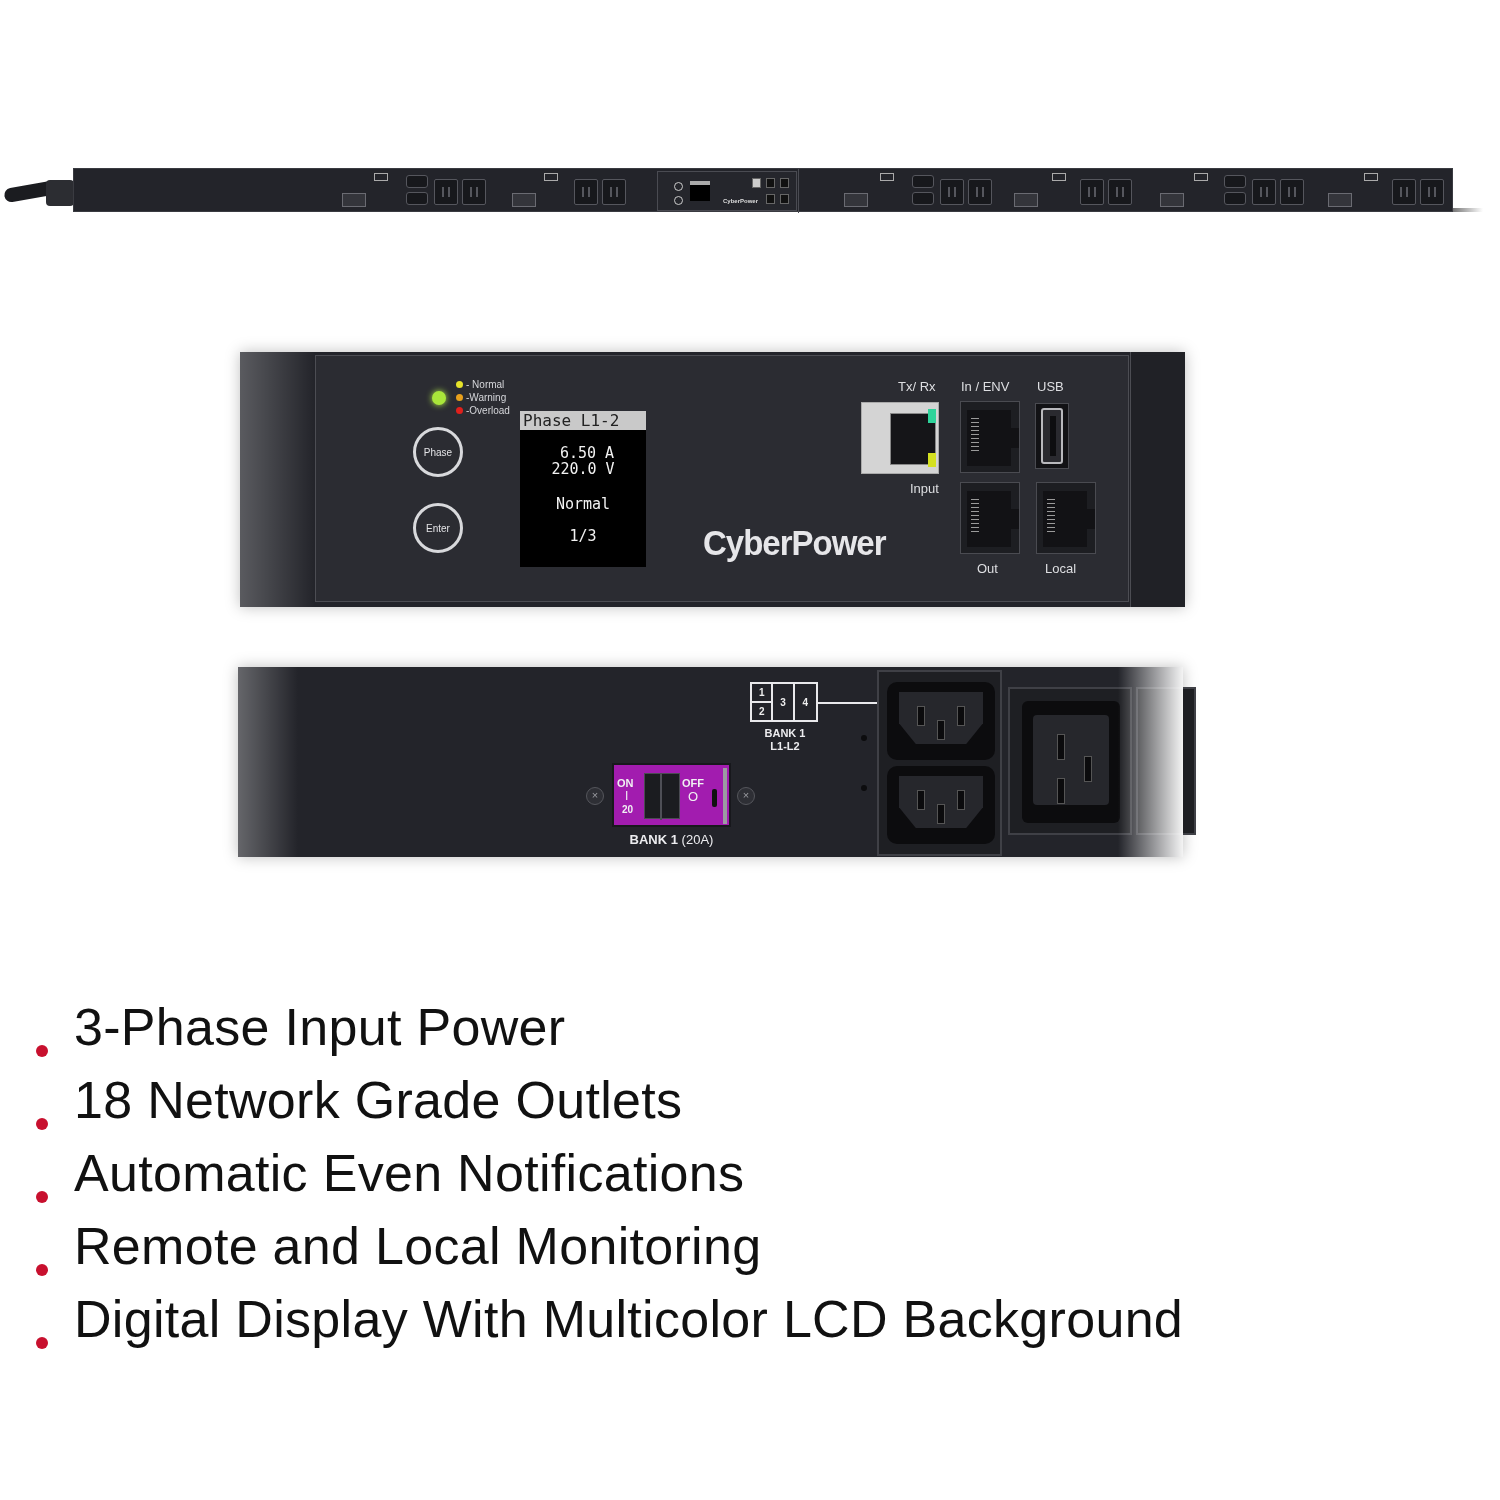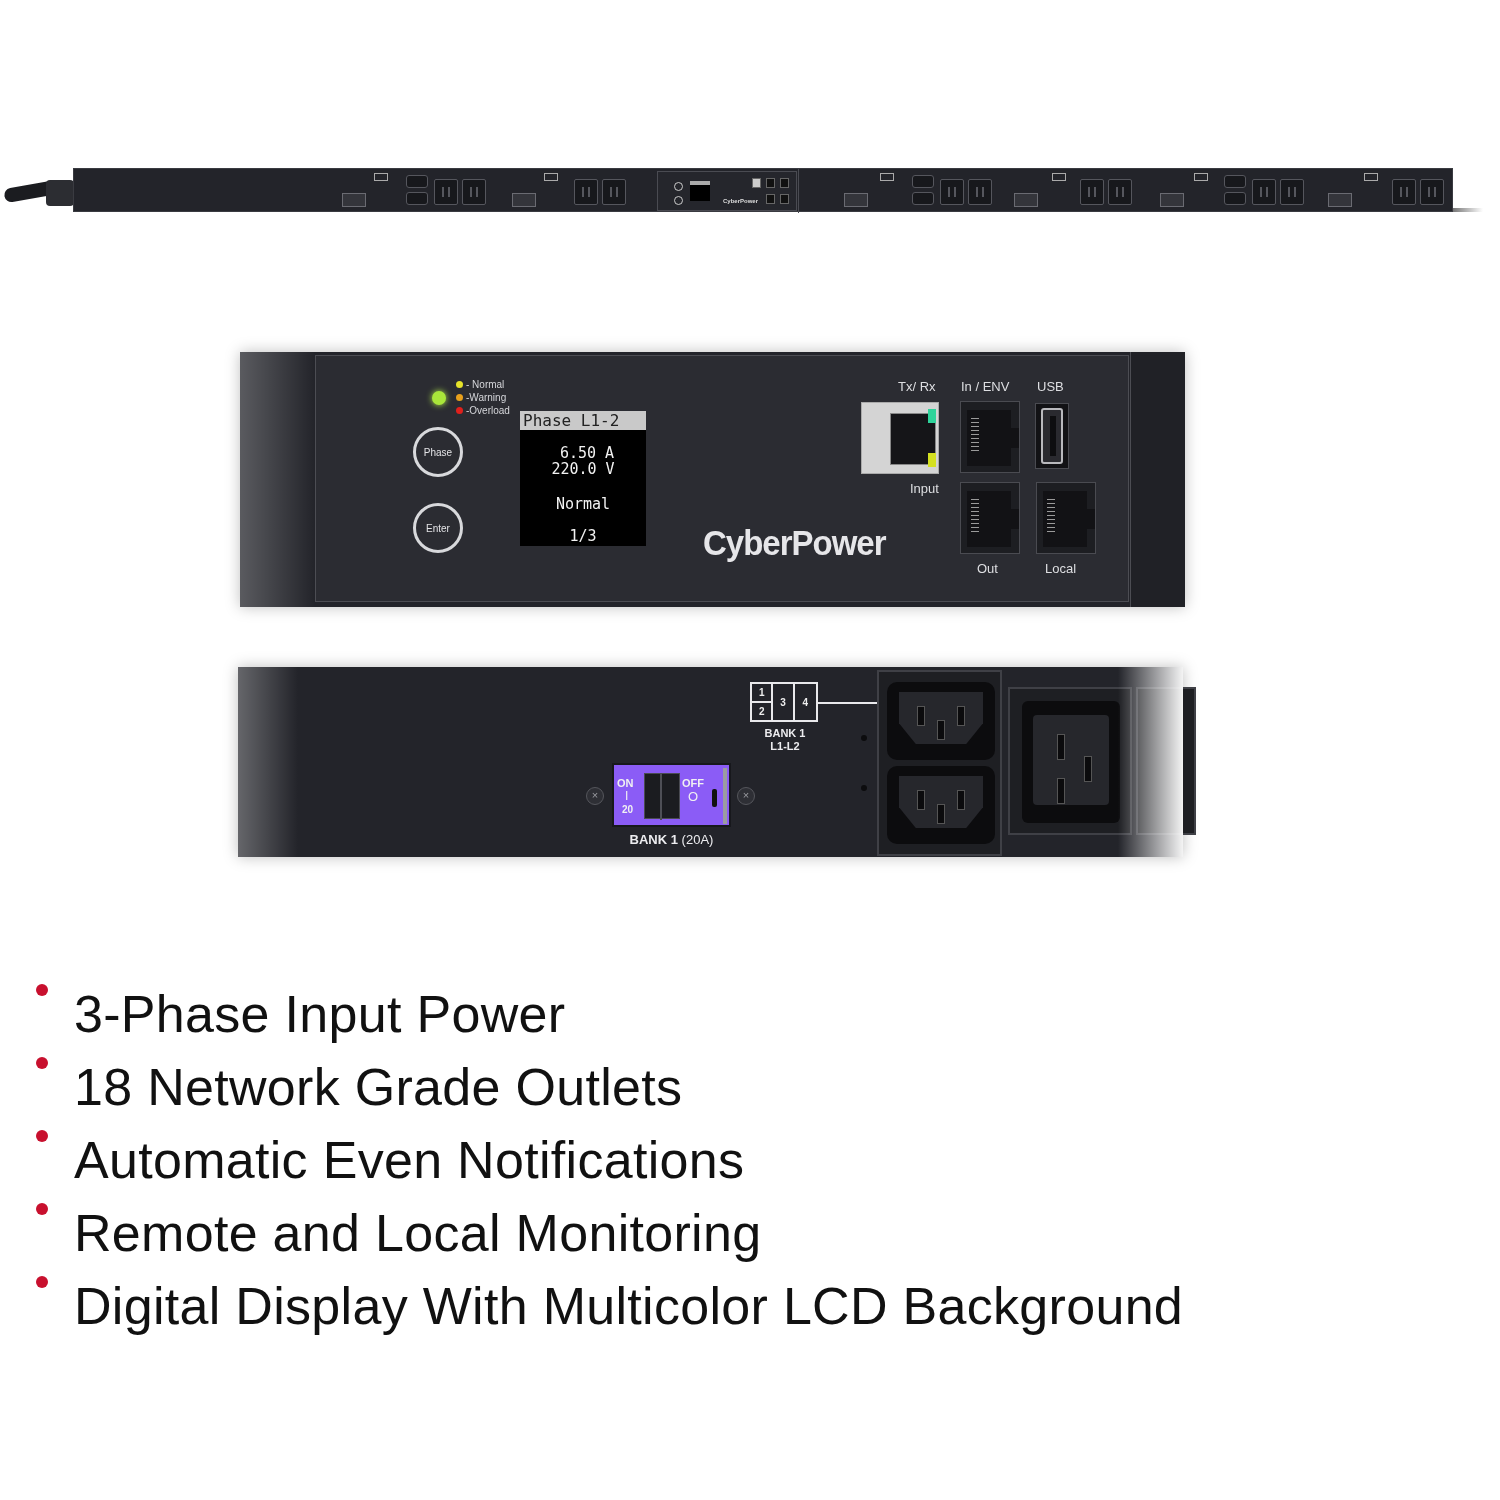--- a/index.html
+++ b/index.html
@@ -30,21 +30,21 @@
   .panel-left-shade { position: absolute; left: 0; top: 0; width: 75px; height: 255px; background: linear-gradient(to right, rgba(255,255,255,0.25), rgba(0,0,0,0)); }
   .panel-inner { position: absolute; left: 75px; top: 3px; width: 814px; height: 247px; background: #2b2c32; border: 1px solid #4c4d53; }
   .panel-right-cap { position: absolute; left: 890px; top: 0; width: 55px; height: 255px; background: #202126; border-left: 1px solid #4c4d53; }
 
   .led-main { position: absolute; left: 192px; top: 391px; width: 14px; height: 14px; border-radius: 50%; background: #a9e63a; box-shadow: 0 0 6px #b7f24a; }
   .legend-row { position: absolute; left: 456px; display: flex; align-items: center; gap: 3px; font-size: 10px; color: #d5d6da; }
   .legend-dot { width: 7px; height: 7px; border-radius: 50%; display: inline-block; }
 
   .round-btn { position: absolute; width: 50px; height: 50px; border: 3px solid #d8d9dc; border-radius: 50%; display: flex; align-items: center; justify-content: center; font-size: 10px; color: #e3e3e6; background: #2b2c32; }
 
-  .lcd { position: absolute; left: 520px; top: 411px; width: 126px; height: 135px; background: #000; }
+  .lcd { position: absolute; left: 520px; top: 411px; width: 126px; height: 156px; background: #000; }
   .lcd-title { height: 19px; background: #c9c9c9; color: #222; font-family: "DejaVu Sans Mono", monospace; font-size: 16px; line-height: 19px; padding-left: 3px; white-space: nowrap; overflow: hidden; }
   .lcd-line { position: absolute; left: 0; width: 126px; text-align: center; color: #f2f2f2; font-family: "DejaVu Sans Mono", monospace; font-size: 15px; line-height: 16px; }
 
   .rj-eth { position: absolute; left: 861px; top: 402px; width: 78px; height: 72px; background: #d4d4d4; border: 1px solid #aaa; }
   .rj-eth .jack { position: absolute; left: 28px; top: 10px; width: 46px; height: 52px; background: #151518; border: 1px solid #888; }
   .rj-eth .led-tx { position: absolute; left: 66px; top: 6px; width: 8px; height: 14px; background: #2ed39a; }
   .rj-eth .led-link { position: absolute; left: 66px; top: 50px; width: 8px; height: 14px; background: #d4e021; }
   .rj { position: absolute; width: 60px; height: 72px; background: #1d1e22; border: 1px solid #4a4b51; }
   .rj .jack { position: absolute; left: 6px; top: 8px; width: 44px; height: 56px; background: #121215; }
   .rj .jack::after { content: ""; position: absolute; right: -8px; top: 18px; width: 8px; height: 20px; background: #121215; }
@@ -63,21 +63,21 @@
   .outlet-map { position: absolute; left: 750px; top: 682px; width: 68px; height: 40px; border: 2px solid #e9e9ec; display: flex; }
   .om-col12 { width: 22px; border-right: 2px solid #e9e9ec; display: flex; flex-direction: column; }
   .om-cell { flex: 1; display: flex; align-items: center; justify-content: center; color: #eee; font-size: 10px; font-weight: bold; }
   .om-cell.top { border-bottom: 2px solid #e9e9ec; }
   .om-col { width: 22px; display: flex; align-items: center; justify-content: center; color: #eee; font-size: 10px; font-weight: bold; }
   .om-col.mid { border-right: 2px solid #e9e9ec; }
   .om-line { position: absolute; left: 818px; top: 702px; width: 60px; height: 2px; background: #e9e9ec; }
   .map-label { position: absolute; left: 750px; width: 70px; text-align: center; color: #ececef; font-size: 11px; font-weight: bold; line-height: 13px; }
 
   .screw { position: absolute; top: 787px; width: 18px; height: 18px; border-radius: 50%; background: #2e2f35; border: 1px solid #55565c; color: #9a9ba0; font-size: 11px; line-height: 15px; text-align: center; }
-  .breaker { position: absolute; left: 612px; top: 763px; width: 119px; height: 64px; background: #8b5cf6; border: 2px solid #17181c; }
+  .breaker { position: absolute; left: 612px; top: 763px; width: 119px; height: 64px; background: #a21caf; border: 2px solid #17181c; }
   .breaker-edge { position: absolute; right: 2px; top: 3px; width: 4px; height: 56px; background: #9b9ca1; }
   .breaker-rocker { position: absolute; left: 30px; top: 8px; width: 36px; height: 46px; background: #1b1c20; border: 1px solid #4a4b52; }
   .breaker-rocker::after { content: ""; position: absolute; left: 15px; top: 0; width: 2px; height: 46px; background: #4e4f56; }
   .brk-txt { position: absolute; color: #f0f0f2; font-size: 11px; font-weight: bold; }
   .brk-sym { position: absolute; color: #f0f0f2; }
   .brk-slot { position: absolute; left: 98px; top: 24px; width: 5px; height: 18px; background: #111; border-radius: 2px; }
   .bank-label { position: absolute; left: 612px; top: 832px; width: 119px; text-align: center; color: #ececef; font-size: 13px; white-space: nowrap; }
   .bank-label b { font-weight: bold; }
   .dot { position: absolute; width: 6px; height: 6px; background: #0c0c0e; border-radius: 50%; }
 
@@ -85,21 +85,21 @@
   .c13 { position: absolute; left: 8px; width: 108px; height: 78px; background: #0c0c0e; border-radius: 10px; }
   .c13 .face { position: absolute; left: 12px; top: 10px; width: 84px; height: 52px; background: #26272c; clip-path: polygon(0 0, 100% 0, 100% 60%, 80% 100%, 20% 100%, 0 60%); }
   .slot { position: absolute; background: #0b0b0d; border: 1px solid #555; }
   .c19-block { position: absolute; left: 1008px; top: 687px; width: 124px; height: 148px; background: #1e1f23; border: 2px solid #3f4046; }
   .c19 { position: absolute; left: 12px; top: 12px; width: 98px; height: 122px; background: #0c0c0e; border-radius: 6px; }
   .c19 .face { position: absolute; left: 11px; top: 14px; width: 76px; height: 90px; background: #26272c; border-radius: 4px; }
   .c19-partial { position: absolute; left: 1136px; top: 687px; width: 60px; height: 148px; background: #1e1f23; border: 2px solid #3f4046; }
 
   
   .features { position: absolute; left: 36px; top: 984px; list-style: none; }
-  .feature { display: flex; align-items: flex-start; height: 73px; }
+  .feature { display: flex; align-items: flex-end; height: 73px; }
   .bullet { width: 12px; height: 12px; border-radius: 50%; background: #c8102e; margin-right: 26px; flex: none; }
   .feature-text { font-size: 52px; color: #111; letter-spacing: 0.3px; white-space: nowrap; }
 </style>
 </head>
 <body>
 
 <div class="strip-wrap">
   <div class="cord"></div>
   <div class="gland"></div>
   <div class="strip">

